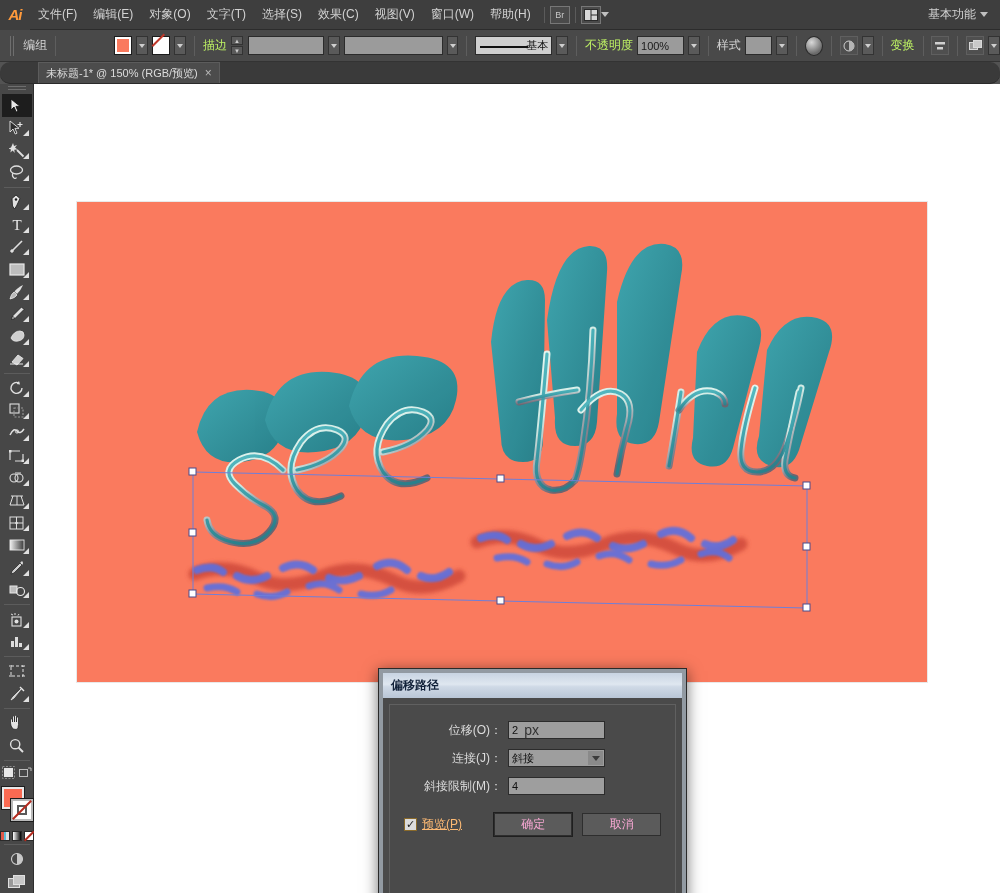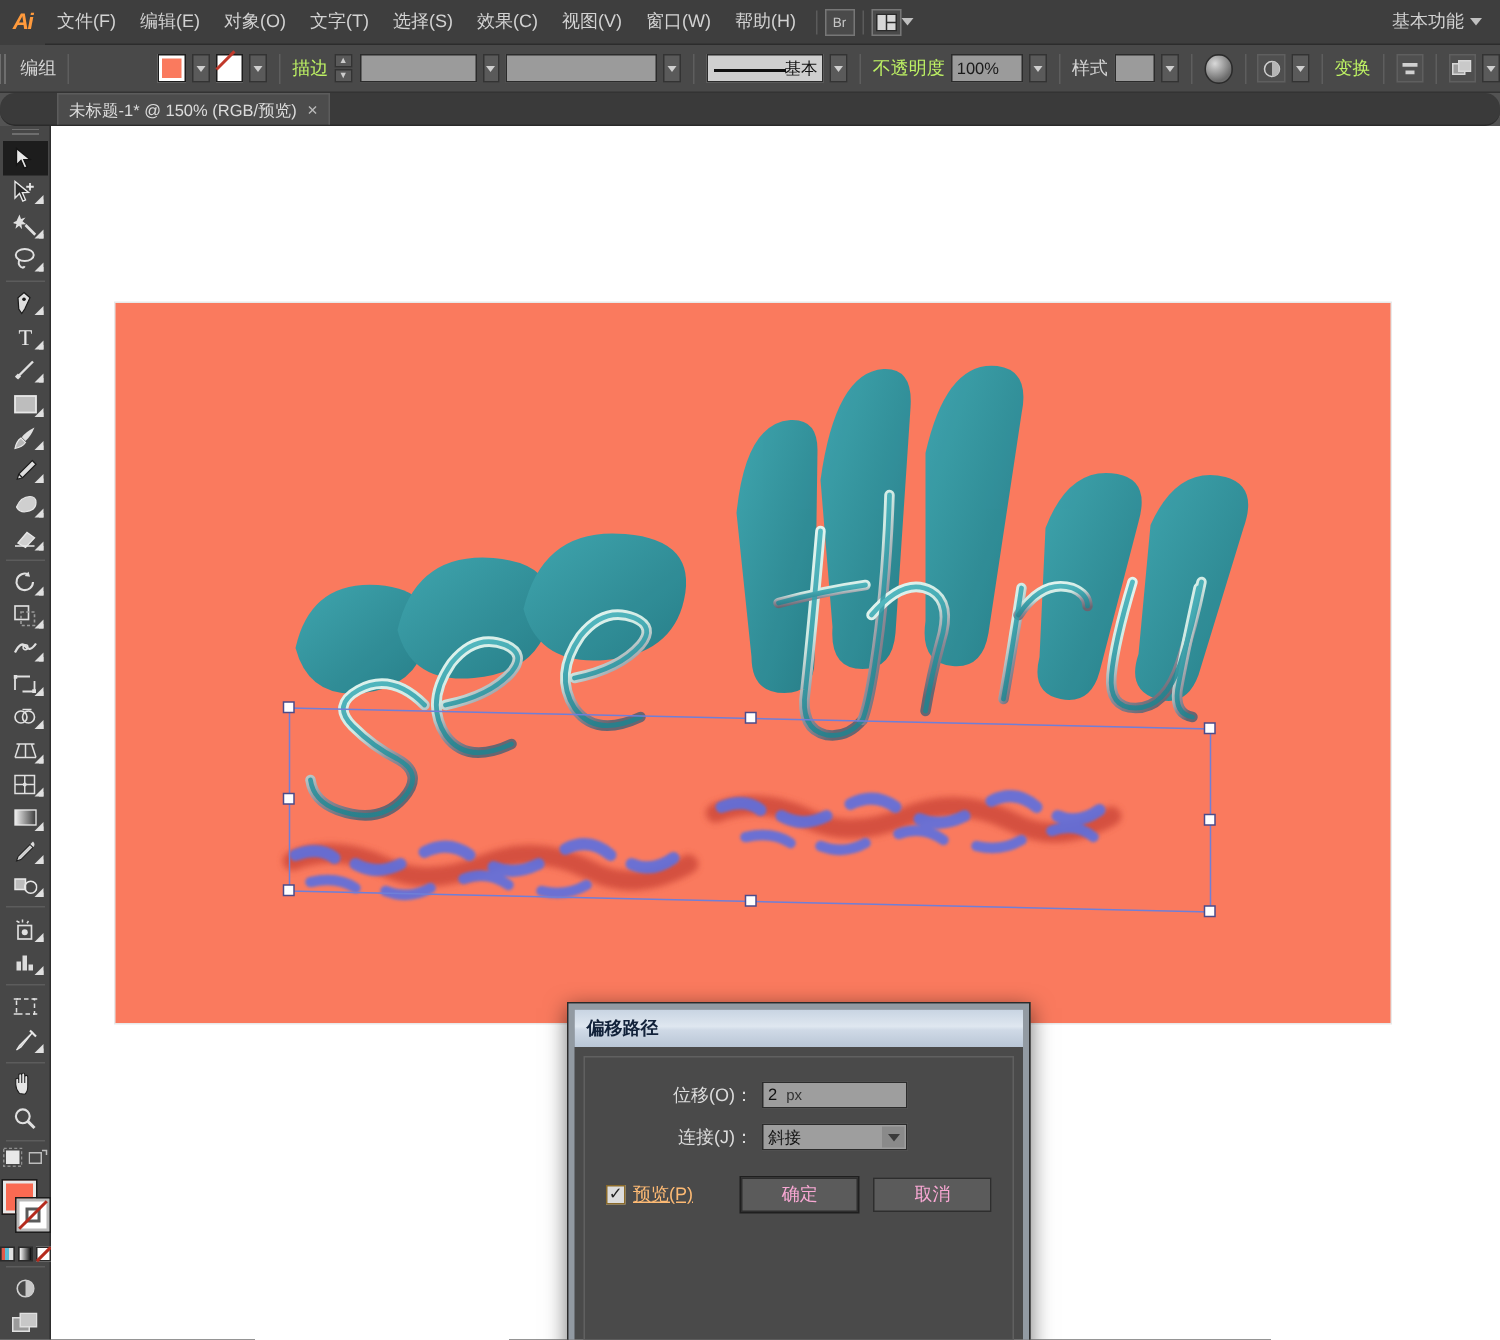--- a/index.html
+++ b/index.html
@@ -37,21 +37,21 @@
     color: #d2d2d2; font-size: 12px; padding: 0 6px; display: flex;
     align-items: center; gap: 4px; margin-right: 6px;
   }
   .caret { width: 0; height: 0; border-left: 4px solid transparent;
            border-right: 4px solid transparent; border-top: 5px solid #c0c0c0; }
 
   
   .controlbar {
     position: absolute; left: 0; top: 30px; width: 1000px; height: 32px;
     background: #494949; display: flex; align-items: center; gap: 4px;
-    padding-left: 0; border-bottom: 1px solid #333;
+    padding-left: 10px; border-bottom: 1px solid #333;
   }
   .grip { width: 6px; height: 20px;
     background: repeating-linear-gradient(to right,#6e6e6e 0 1px,transparent 1px 3px);
     margin-right: 4px; }
   .cb-label { color: #d4d4d4; font-size: 12px; white-space: nowrap; }
   .cb-label.orange { color: #bef264; }
   .swatch-box {
     width: 20px; height: 19px; border: 1px solid #1c1c1c; background: #fff;
     position: relative; display: inline-block;
   }
@@ -200,21 +200,21 @@
   }
   .dlg-row { display: flex; align-items: center; margin-bottom: 10px; }
   .dlg-label {
     width: 104px; text-align: right; padding-right: 6px;
     font-size: 12px; color: #dcdcdc; white-space: nowrap;
   }
   .dlg-input {
     width: 97px; height: 18px; background: #9e9e9e; border: 1px solid #2c2c2c;
     font-size: 11px; color: #111; display: flex; align-items: center; padding: 0 3px;
   }
-  .dlg-input .unit { color: #333; margin-left: 6px; font-size: 10px; }
+  .dlg-input .unit { color: #333; margin-left: 6px; font-size: 14px; }
   .dlg-select {
     width: 97px; height: 18px; background: #9e9e9e; border: 1px solid #2c2c2c;
     font-size: 11px; color: #111; display: flex; align-items: center;
     padding: 0 3px; position: relative;
   }
   .dlg-select .sel-caret {
     position: absolute; right: 1px; top: 1px; width: 15px; height: 14px;
     background: #8a8a8a; display: flex; align-items: center; justify-content: center;
   }
   .dlg-select .sel-caret::after {
@@ -681,20 +681,26 @@
       </div>
 
       <div class="dlg-row">
         <div class="dlg-label">连接(J)：</div>
         <div class="dlg-select">
           <span>斜接</span>
           <span class="sel-caret"></span>
         </div>
       </div>
 
+      <div class="dlg-row">
+        <div class="dlg-label">斜接限制(M)：</div>
+        <div class="dlg-input">
+          <span>4</span>
+        </div>
+      </div>
 
       <div class="dlg-bottom">
         <div class="chk-wrap">
           <span class="chk">✓</span>
           <span class="chk-label">预览(P)</span>
         </div>
         <div class="dlg-btn primary">确定</div>
         <div class="dlg-btn">取消</div>
       </div>
 

